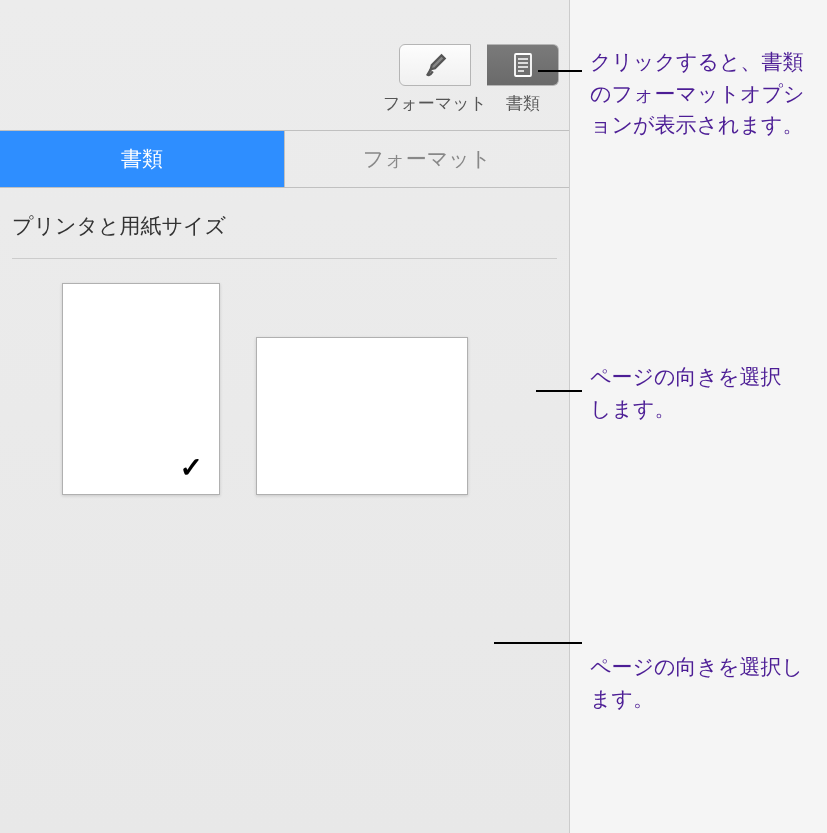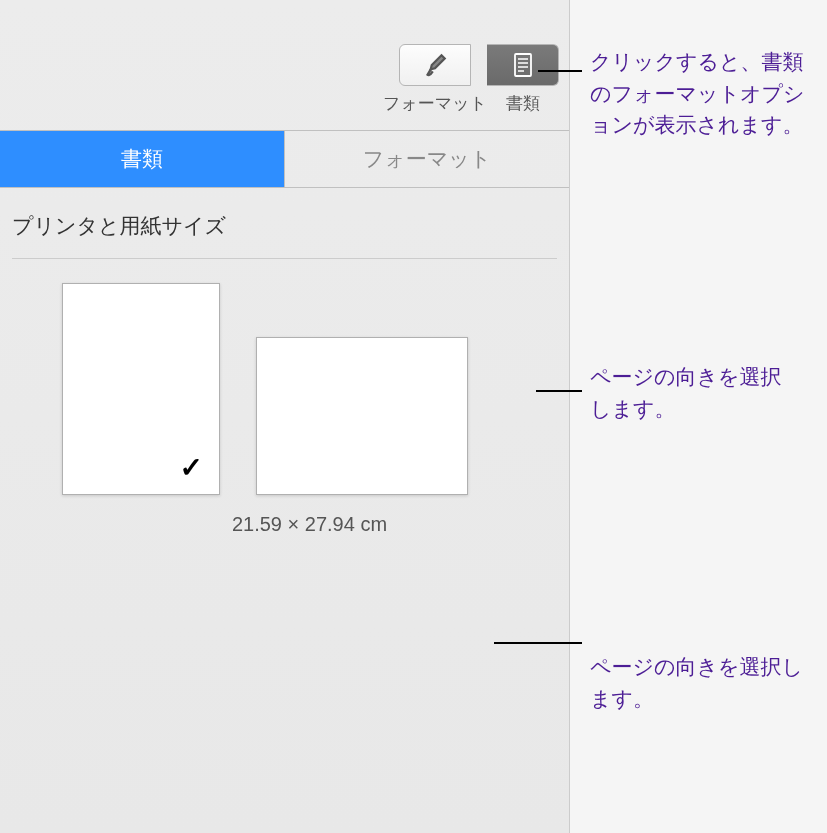--- a/index.html
+++ b/index.html
@@ -247,21 +247,20 @@
       <div class="orientation-option">
         <div class="portrait">
           <span class="checkmark">✓</span>
         </div>
       </div>
       <div class="orientation-option">
         <div class="landscape"></div>
       </div>
     </div>
 
-    <div class="page-size-text">21.59 × 27.94 cm</div>
   </div>
 </div>
 
 <div class="callout-line line-1"></div>
 <div class="callout callout-1">クリックすると、書類のフォーマットオプションが表示されます。</div>
 
 <div class="callout-line line-2"></div>
 <div class="callout callout-2">ページの向きを選択します。</div>
 
 <div class="callout-line line-3"></div>

